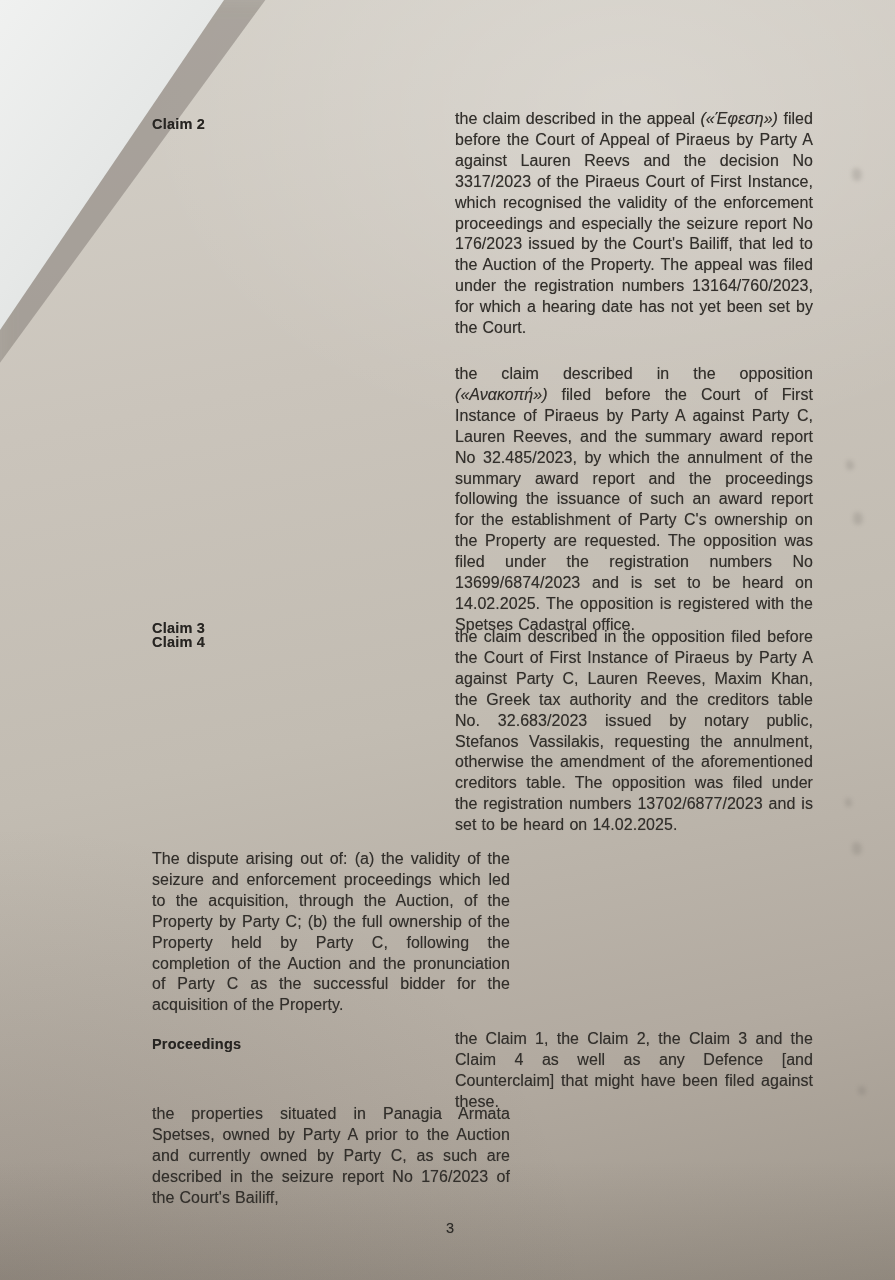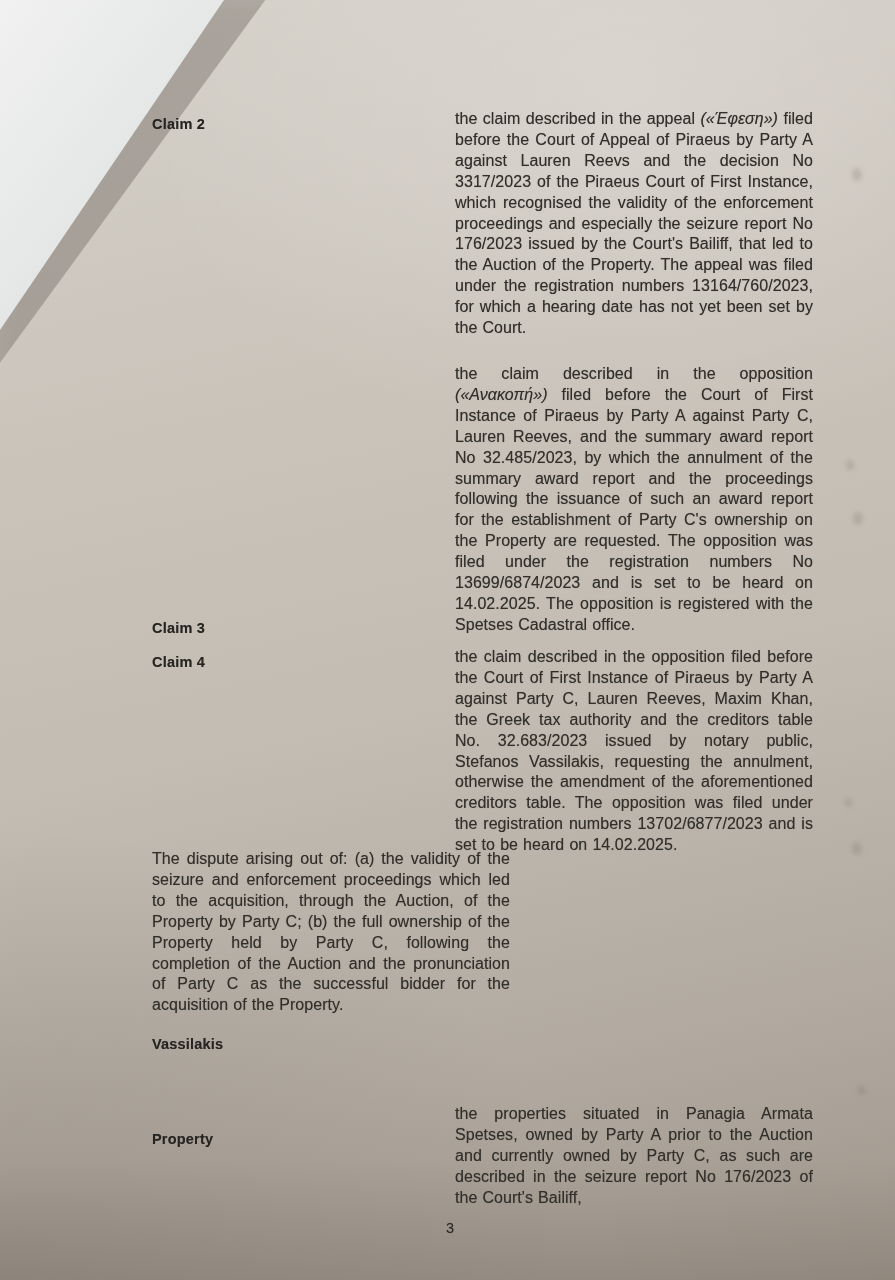--- a/index.html
+++ b/index.html
@@ -57,21 +57,21 @@
     text-align: justify;
     letter-spacing: 0.05px;
     word-spacing: 0.6px;
     color: #322f2b;
     text-shadow: 0 0 0.7px rgba(50,47,43,0.5);
   }
   .greek { font-style: italic; }
 
   .row-claim2       { top: 101px; }
   .row-claim3       { top: 356px; align-items: flex-end; }
-  .row-claim4       { top: 619px; margin-top: 20px; }
+  .row-claim4       { top: 619px; }
   .row-dispute      { top: 841px; }
   .row-proceedings  { top: 1021px; }
   .row-property     { top: 1096px; }
   .row-property .term { padding-top: 27px; }
 
   .page-number {
     position: absolute;
     left: 446px;
     top: 1212px;
     font-size: 14.5px;
@@ -125,25 +125,25 @@
     <div class="def-row row-claim4">
       <div class="term">Claim 4</div>
       <div class="def"><span>the claim described in the opposition filed before the Court of First Instance of Piraeus by Party A against Party C, Lauren Reeves, Maxim Khan, the Greek tax authority and the creditors table No. 32.683/2023 issued by notary public, Stefanos Vassilakis, requesting the annulment, otherwise the amendment of the aforementioned creditors table. The opposition was filed under the registration numbers 13702/6877/2023 and is set to be heard on 14.02.2025.</span><span class="greek"></span><span></span></div>
     </div>
 
     <div class="def-row row-dispute">
       <div class="def"><span>The dispute arising out of: (a) the validity of the seizure and enforcement proceedings which led to the acquisition, through the Auction, of the Property by Party C; (b) the full ownership of the Property held by Party C, following the completion of the Auction and the pronunciation of Party C as the successful bidder for the acquisition of the Property.</span><span class="greek"></span><span></span></div>
     </div>
 
     <div class="def-row row-proceedings">
-      <div class="term">Vassilakis</div>
+      <div class="term">Proceedings</div>
+      <div class="def"><span>the Claim 1, the Claim 2, the Claim 3 and the Claim 4 as well as any Defence [and Counterclaim] that might have been filed against these.</span><span class="greek"></span><span></span></div>
     </div>
 
     <div class="def-row row-property">
-      <div class="term">Property</div>
       <div class="def"><span>the properties situated in Panagia Armata Spetses, owned by Party A prior to the Auction and currently owned by Party C, as such are described in the seizure report No 176/2023 of the Court's Bailiff,</span><span class="greek"></span><span></span></div>
     </div>
 
     <div class="page-number">3</div>
   </div>
 
   <div class="smudge smudge-1"></div>
   <div class="smudge smudge-2"></div>
   <div class="smudge smudge-3"></div>
   <div class="smudge smudge-4"></div>

